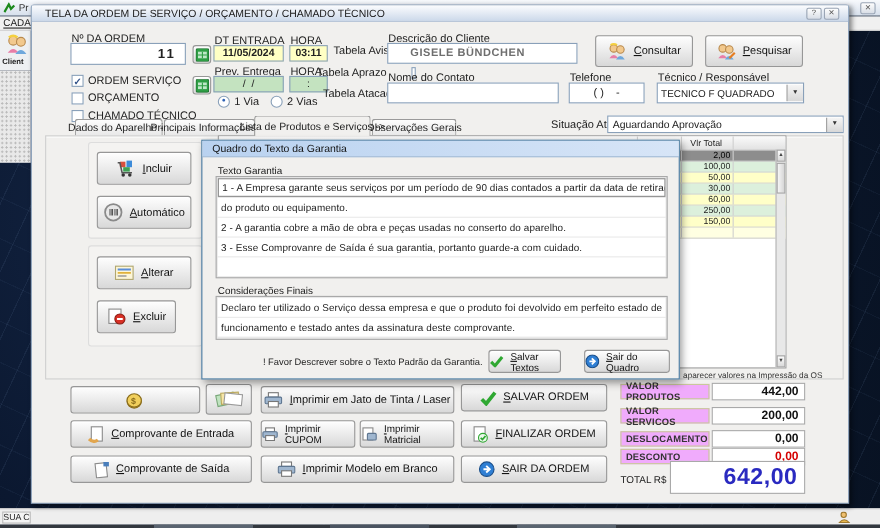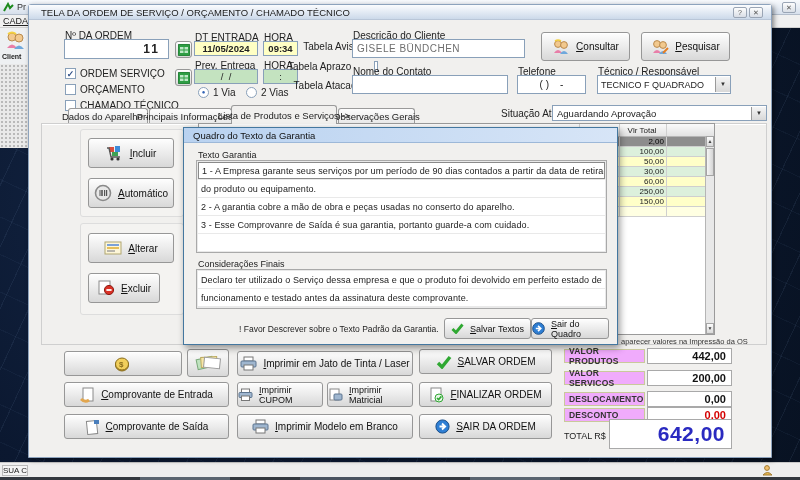--- a/index.html
+++ b/index.html
@@ -136,21 +136,21 @@
         </svg>
       </span>
   </div>
 
   <span class="abs lbl" style="left:166px;top:27px">DT ENTRADA</span>
   <span class="abs lbl" style="left:235px;top:27px">HORA</span>
   <div class="abs inp" style="left:165px;top:36px;width:64px;height:15px;background:#ffffc4;font-weight:bold;display:flex;align-items:center;justify-content:center;font-size:9.5px">
     <span>11/05/2024</span>
   </div>
   <div class="abs inp" style="left:234px;top:36px;width:35px;height:15px;background:#ffffc4;font-weight:bold;display:flex;align-items:center;justify-content:center;font-size:9.5px">
-    <span>09:34</span>
+    <span>03:11</span>
   </div>
 
   <span class="abs lbl" style="left:166px;top:55px">Prev. Entrega</span>
   <span class="abs lbl" style="left:235px;top:55px">HORA</span>
   <div class="abs inp" style="left:165px;top:64px;width:64px;height:15px;background:#c4e3c0;display:flex;align-items:center;justify-content:center;font-size:9.5px">
     <span style="white-space:pre">/  /</span>
   </div>
   <div class="abs inp" style="left:234px;top:64px;width:35px;height:15px;background:#c4e3c0;display:flex;align-items:center;justify-content:center;font-size:9.5px">
     <span>:</span>
   </div>
@@ -171,21 +171,21 @@
   <div class="abs" style="left:259px;top:56px;width:90px;display:flex;gap:23px;align-items:center;justify-content:flex-end">
     <span class="lbl">Tabela Aprazo</span>
     <span class="cb"></span>
   </div>
   <div class="abs" style="left:259px;top:75px;width:90px;display:flex;gap:5px;align-items:center;justify-content:flex-end">
     <span class="lbl">Tabela Atacado</span>
     <span class="cb"></span>
   </div>
 
   <span class="abs lbl" style="left:324px;top:25px">Descrição do Cliente</span>
-  <div class="abs inp" style="left:323px;top:34px;width:173px;height:19px;display:flex;align-items:center;padding-left:4px;font-weight:normal;color:#6e6e6e;letter-spacing:.5px">
+  <div class="abs inp" style="left:323px;top:34px;width:173px;height:19px;display:flex;align-items:center;padding-left:20px;font-weight:bold;color:#6e6e6e;letter-spacing:.5px">
     <span>GISELE BÜNDCHEN</span>
   </div>
 
   <div class="abs btn" style="left:512px;top:27px;width:89px;height:29px">
     <span>
         <svg width="18" height="18">
       <circle cx="6" cy="6" r="3.4" fill="#f2c98e" stroke="#b98a4e"></circle>
           <path d="M2 15 q4 -6 8 0 z" fill="#e87ea8"></path>
       <circle cx="12" cy="7" r="3.4" fill="#f2c98e" stroke="#b98a4e"></circle>
           <path d="M8 16 q4 -6 8 0 z" fill="#6fa8dc"></path>
@@ -489,21 +489,21 @@
   </div>
 
   <span class="abs lbl" style="left:14px;top:131px;font-size:9px">Considerações Finais</span>
   <div class="abs" style="left:12px;top:141px;width:411px;height:40px;background:#e9e9e9;border:1px solid #a9a9a9;padding:1px;box-sizing:border-box">
     <div class="memo-line">Declaro ter utilizado o Serviço dessa empresa e que o produto foi devolvido em perfeito estado de</div>
     <div class="memo-line">funcionamento e testado antes da assinatura deste comprovante.</div>
   </div>
 
   <span class="abs" style="left:55px;top:196px;font-size:8.5px;color:#222;white-space:nowrap">! Favor Descrever sobre o Texto Padrão da Garantia.</span>
 
-  <div class="abs btn" style="left:260px;top:190px;width:87px;height:21px">
+  <div class="abs btn" style="left:260px;top:190px;width:66px;height:21px">
     <span>
         <svg width="13" height="11">
           <path d="M1.5 6 L5 9.5 L11.5 1.5" stroke="#2fa832" stroke-width="2.8" fill="none"></path>
         </svg>
       </span>
     <span class="acc" style="font-size:9px">Salvar Textos</span>
   </div>
   <div class="abs btn" style="left:347px;top:190px;width:78px;height:21px">
     <span>
         <svg width="13" height="13">

